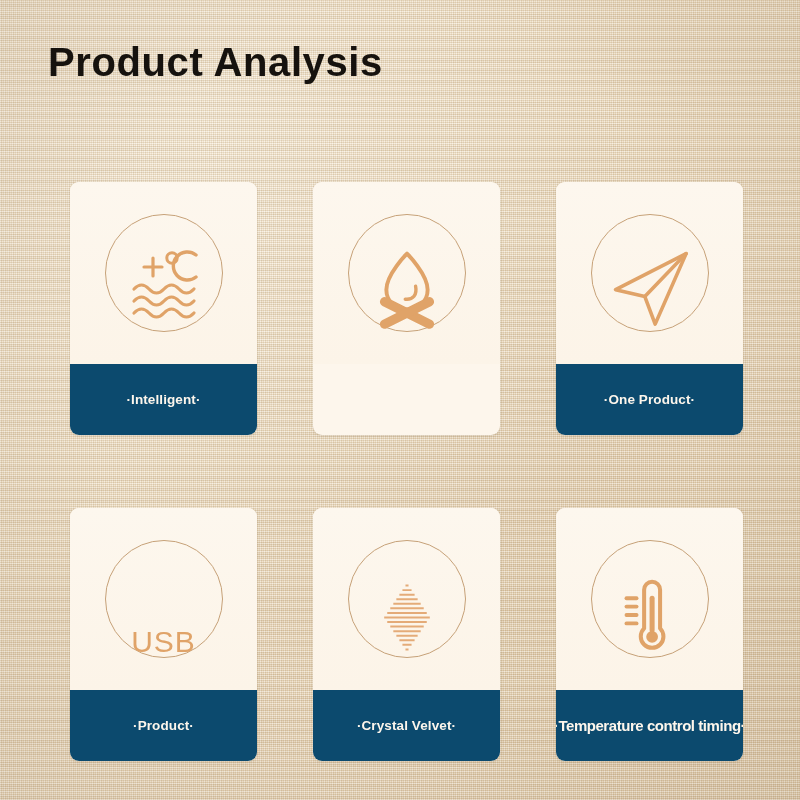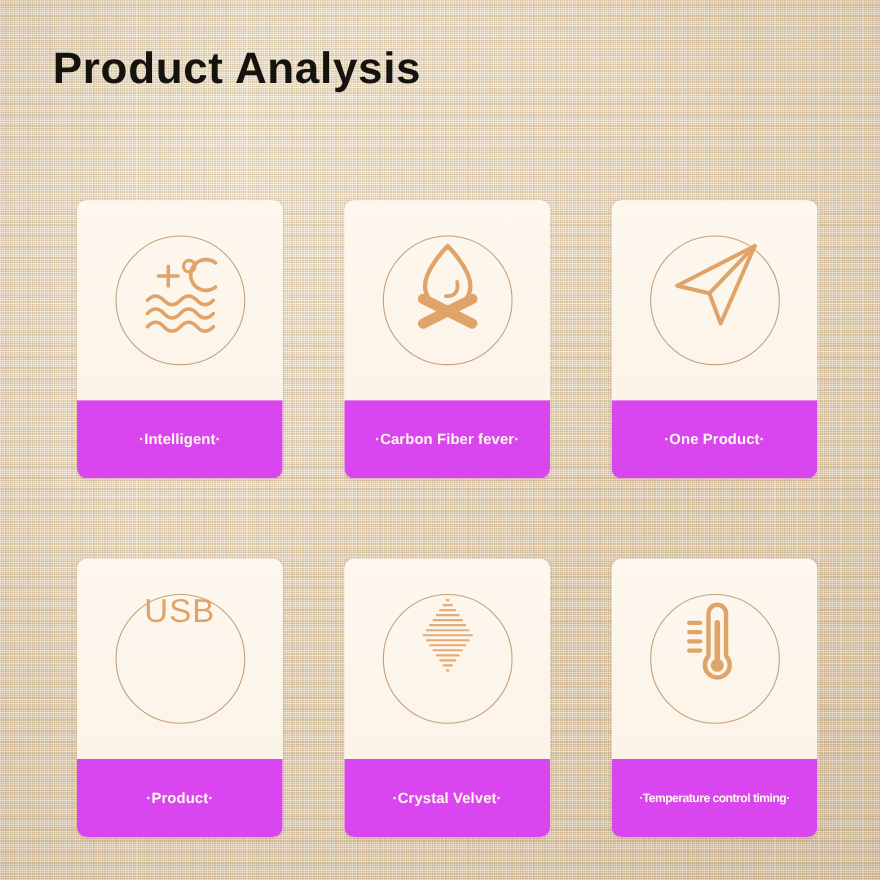--- a/index.html
+++ b/index.html
@@ -91,47 +91,47 @@
   }
   .card-top {
     flex: 0 0 182px;
     background: linear-gradient(180deg, #fdf7ee 0%, #fcf4e8 100%);
     display: flex;
     align-items: center;
     justify-content: center;
   }
   .card-bottom {
     flex: 1 1 auto;
-    background: #d946ef;
+    background: #0c4a6e;
     display: flex;
     align-items: center;
     justify-content: center;
   }
   .card-label {
     color: #fdf6ec;
     font-size: 13.5px;
     font-weight: bold;
     letter-spacing: 0.1px;
     white-space: nowrap;
     text-align: center;
     padding: 0 4px;
   }
   .card-label.tight {
-    font-size: 11px;
+    font-size: 15px;
     letter-spacing: -0.45px;
   }
 
   
   .medallion {
     width: 116px;
     height: 116px;
     border-radius: 50%;
     border: 1.1px solid #c6a178;
     display: flex;
-    align-items: flex-start;
+    align-items: flex-end;
     justify-content: center;
     position: relative;
   }
   .medallion svg { display: block; overflow: visible; }
   .usb-text {
     font-size: 30px;
     font-weight: normal;
     color: #e0a368;
     letter-spacing: 1px;
     line-height: 1;
@@ -176,23 +176,20 @@
           <svg width="86" height="86" viewBox="0 0 100 100" fill="none" stroke="#e0a368" stroke-width="4.6" stroke-linecap="round" stroke-linejoin="round">
 
             <path d="M50 10 C50 10 26 34 26 52 C26 66 37 75 50 75 C63 75 74 66 74 52 C74 34 50 10 50 10 Z"></path>
 
             <path d="M60 48 C62 58 57 64 48 63" stroke-width="4"></path>
 
             <path d="M24 66 L76 92" stroke-width="11"></path>
             <path d="M76 66 L24 92" stroke-width="11"></path>
           </svg>
         </div>
-      </div>
-      <div class="card-bottom">
-        <span class="card-label">·Carbon Fiber fever·</span>
       </div>
     </div>
 
     <div class="card">
       <div class="card-top">
         <div class="medallion">
           <svg width="86" height="86" viewBox="0 0 100 100" fill="none" stroke="#e0a368" stroke-width="4.2" stroke-linecap="round" stroke-linejoin="round">
             <path d="M92 10 L10 52 L44 60 L56 92 Z"></path>
             <path d="M92 10 L44 60"></path>
           </svg>

